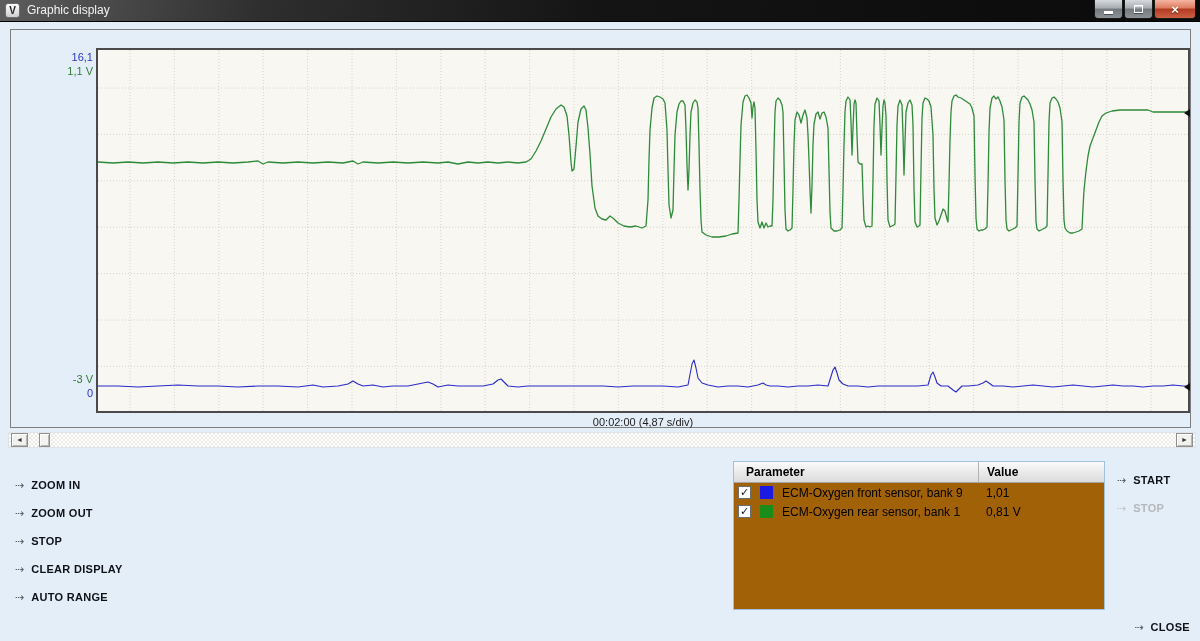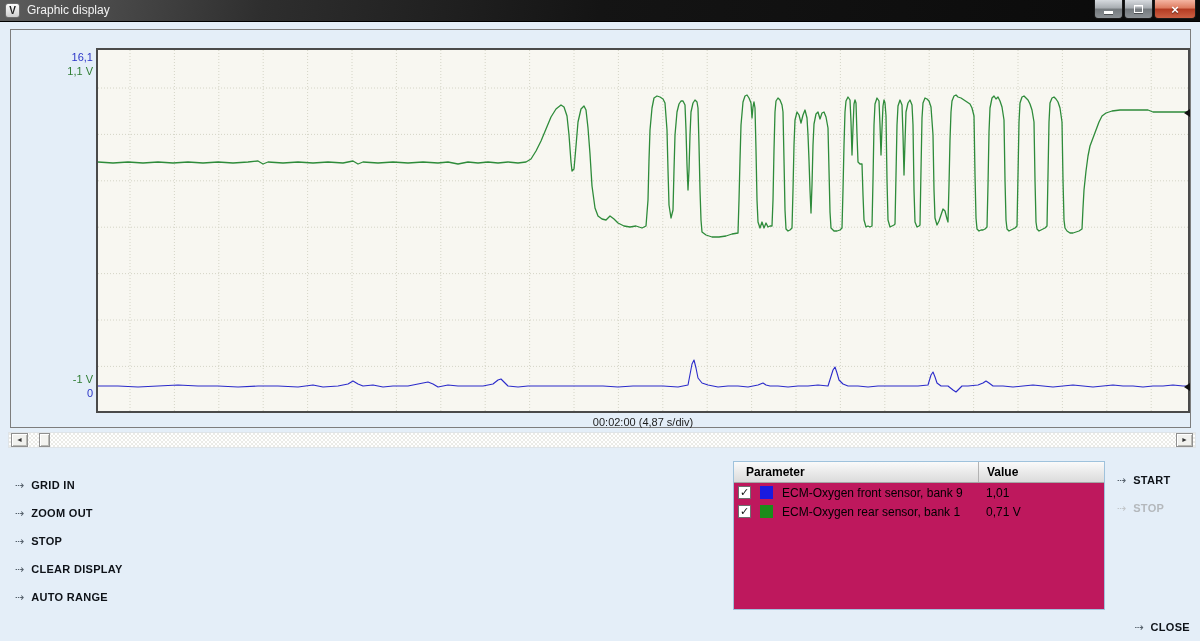--- a/index.html
+++ b/index.html
@@ -61,21 +61,21 @@
   .link-btn .arrow { font-size:11px; color:#55606b; margin-right:7px; line-height:10px; }
   .link-btn .lbl { font-size:11px; font-weight:bold; color:#0e1218; letter-spacing:.3px; }
   .link-btn.disabled .arrow { color:#c2c6ca; }
   .link-btn.disabled .lbl { color:#b4b8bc; }
   .left-actions { position:absolute; left:15px; top:478px; display:flex; flex-direction:column; gap:15px; }
   .right-actions { position:absolute; left:1117px; top:473px; display:flex; flex-direction:column; gap:15px; }
   .close-action { position:absolute; right:10px; top:620px; }
 
   
   .table-panel { position:absolute; left:733px; top:461px; width:372px; height:149px;
-    background:#be185d; border:1px solid #9fc2dc; }
+    background:#a16207; border:1px solid #9fc2dc; }
   .t-header { display:flex; height:21px; background:linear-gradient(#fafafa,#dbdbdb);
     border-bottom:1px solid #a6a6a6; font-size:12px; font-weight:bold; color:#000; }
   .t-header .c-param { flex:1; padding:3px 0 0 12px; }
   .t-header .c-value { width:126px; padding:3px 0 0 8px; border-left:1px solid #b3b3b3;margin-left:33px; }
   .t-row { display:flex; align-items:center; height:19px; font-size:12px; color:#000; }
   .t-row .c-param { flex:1; display:flex; align-items:center; }
   .t-row .c-value { width:126px; padding-left:8px; }
   .cbx { width:13px; height:13px; margin-left:4px; background:#fff; border:1px solid #6e6e6e;
     font-size:11px; line-height:11px; text-align:center; color:#111; }
   .swatch { width:13px; height:13px; margin-left:9px; }
@@ -98,21 +98,21 @@
     </div>
     <div class="win-btn close">
       <span class="glyph-close">×</span>
     </div>
   </div>
 </div>
 
 <div class="outer-panel">
   <div class="axis-label axis-blue lbl-161">16,1</div>
   <div class="axis-label axis-green lbl-11v">1,1 V</div>
-  <div class="axis-label axis-green lbl-m1v">-1 V</div>
+  <div class="axis-label axis-green lbl-m1v">-3 V</div>
   <div class="axis-label axis-blue lbl-0">0</div>
 
   <div class="plot">
     <svg id="plot-svg" width="1090" height="361" viewBox="0 0 1090 361">
         <line x1="32" y1="0" x2="32" y2="361" stroke="#d4d4c6" stroke-width="1" stroke-dasharray="1 2"></line>
         <line x1="76.4" y1="0" x2="76.4" y2="361" stroke="#d4d4c6" stroke-width="1" stroke-dasharray="1 2"></line>
         <line x1="120.80000000000001" y1="0" x2="120.80000000000001" y2="361" stroke="#d4d4c6" stroke-width="1" stroke-dasharray="1 2"></line>
         <line x1="165.20000000000002" y1="0" x2="165.20000000000002" y2="361" stroke="#d4d4c6" stroke-width="1" stroke-dasharray="1 2"></line>
         <line x1="209.60000000000002" y1="0" x2="209.60000000000002" y2="361" stroke="#d4d4c6" stroke-width="1" stroke-dasharray="1 2"></line>
         <line x1="254.00000000000003" y1="0" x2="254.00000000000003" y2="361" stroke="#d4d4c6" stroke-width="1" stroke-dasharray="1 2"></line>
@@ -157,21 +157,21 @@
   </div>
   <div class="sb-thumb"></div>
   <div class="sb-btn sb-right">
     <span>►</span>
   </div>
 </div>
 
 <div class="left-actions">
   <div class="link-btn">
     <span class="arrow">⇢</span>
-    <span class="lbl">GRID IN</span>
+    <span class="lbl">ZOOM IN</span>
   </div>
   <div class="link-btn">
     <span class="arrow">⇢</span>
     <span class="lbl">ZOOM OUT</span>
   </div>
   <div class="link-btn">
     <span class="arrow">⇢</span>
     <span class="lbl">STOP</span>
   </div>
   <div class="link-btn">
@@ -196,21 +196,21 @@
       <span class="p-name">ECM-Oxygen front sensor, bank 9</span>
     </div>
     <div class="c-value">1,01</div>
   </div>
   <div class="t-row">
     <div class="c-param">
       <span class="cbx">✓</span>
       <span class="swatch" id="swatch-1" style="background: rgb(26, 140, 26);"></span>
       <span class="p-name">ECM-Oxygen rear sensor, bank 1</span>
     </div>
-    <div class="c-value">0,71 V</div>
+    <div class="c-value">0,81 V</div>
   </div>
 </div>
 
 <div class="right-actions">
   <div class="link-btn">
     <span class="arrow">⇢</span>
     <span class="lbl">START</span>
   </div>
   <div class="link-btn disabled">
     <span class="arrow">⇢</span>

